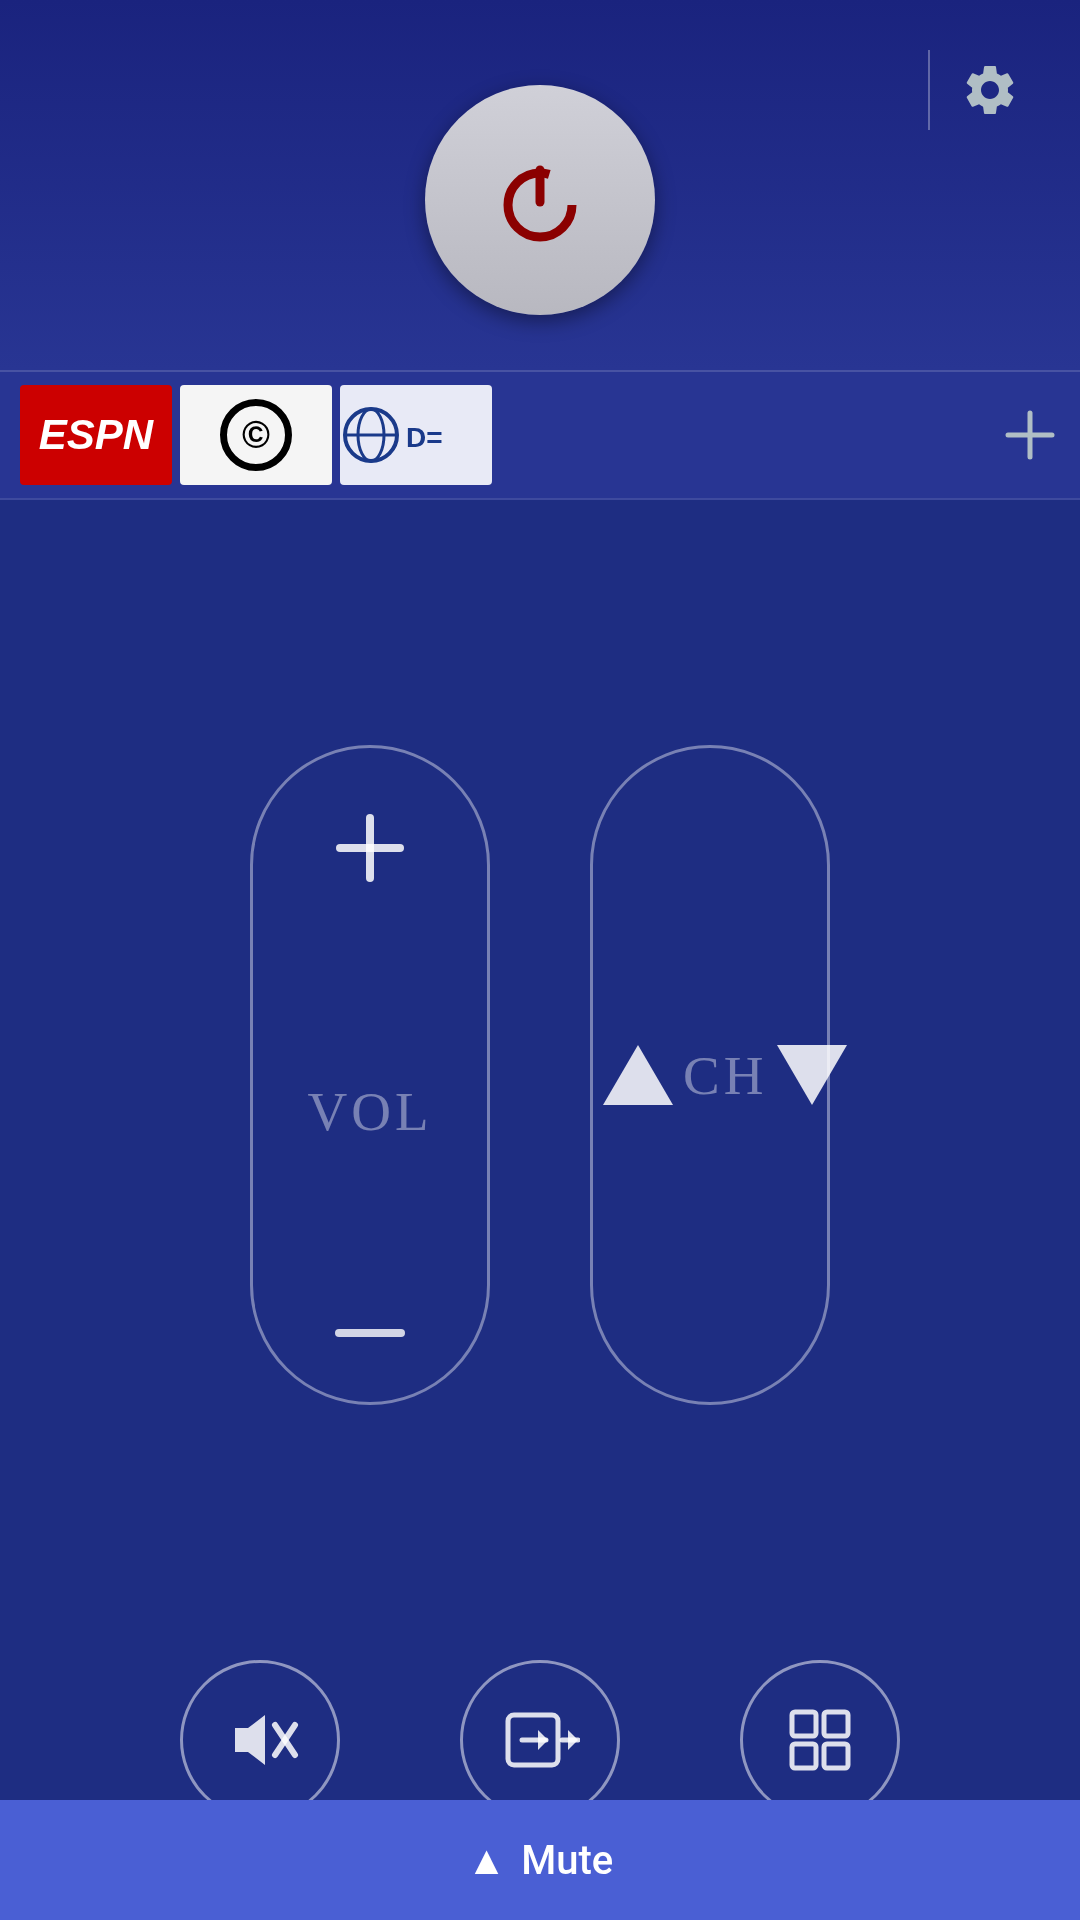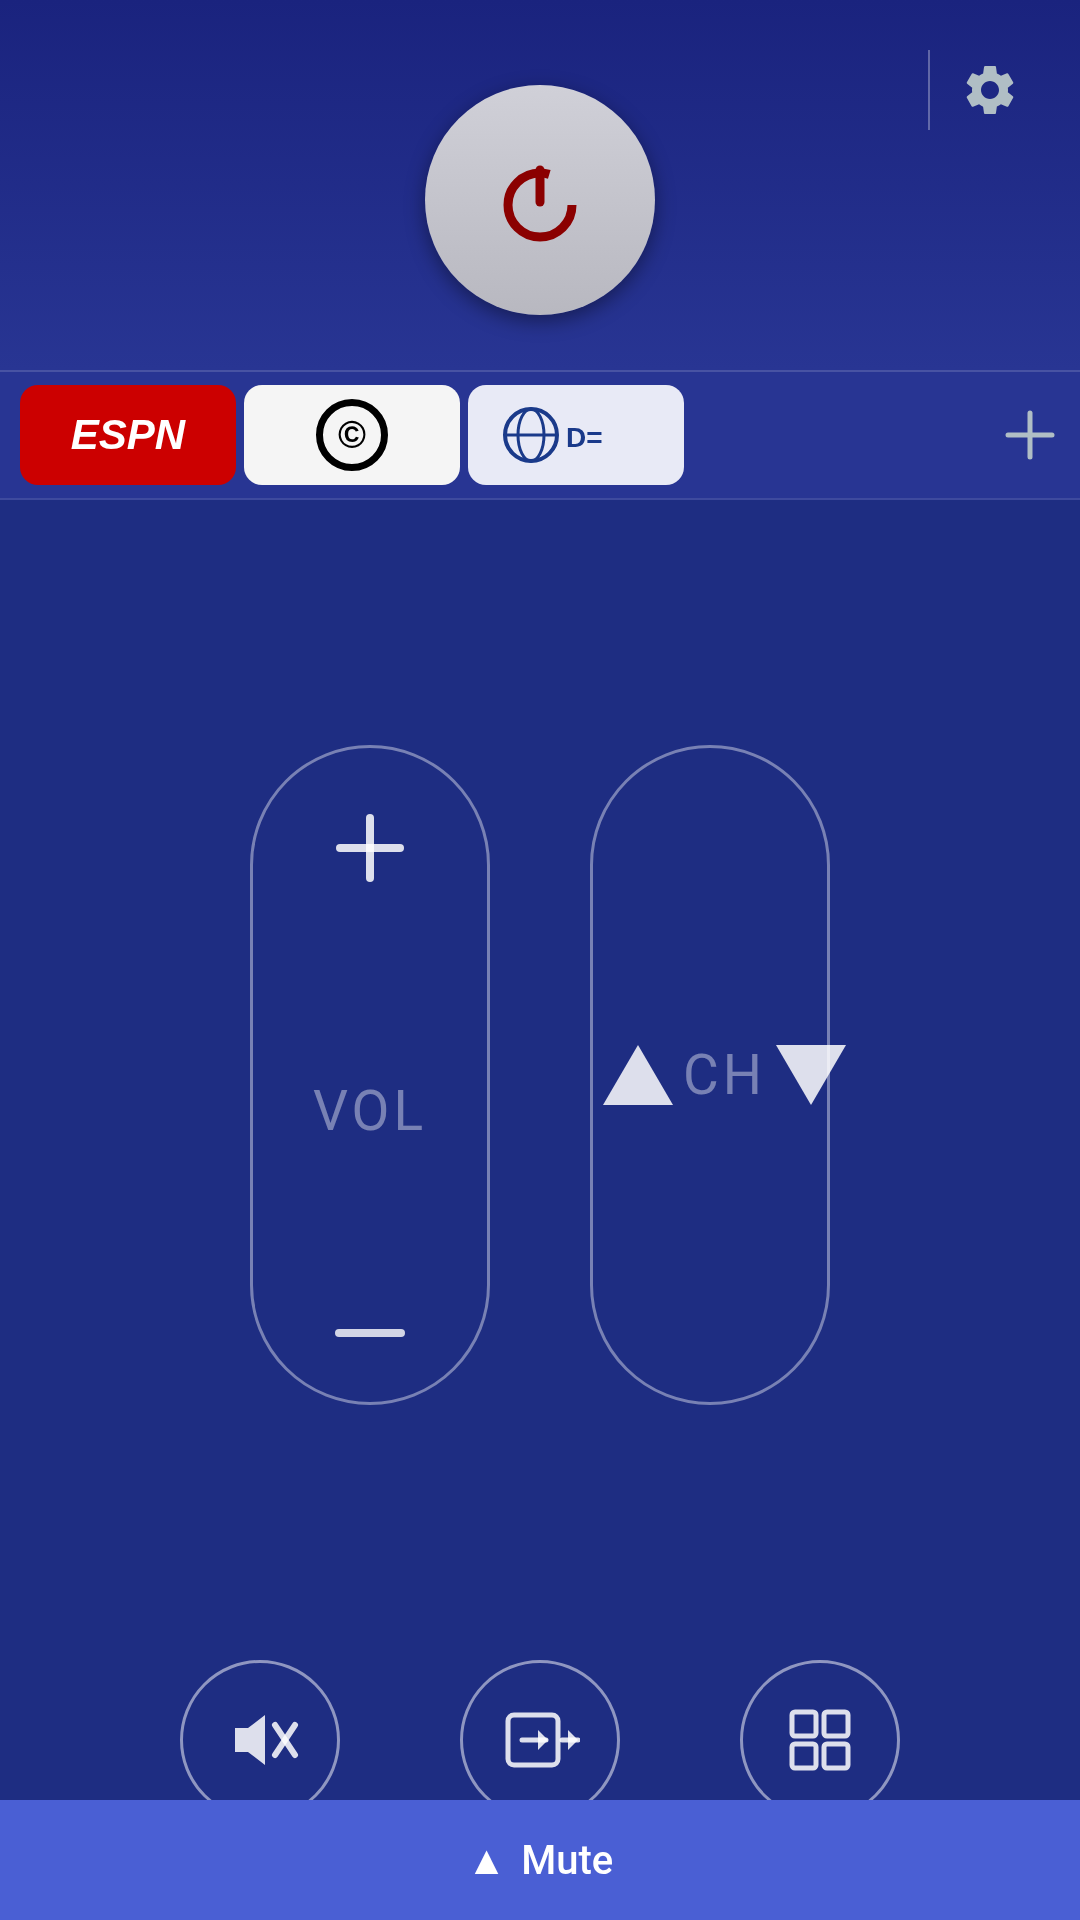--- a/index.html
+++ b/index.html
@@ -81,23 +81,23 @@
       background-color: #283593;
       border-top: 2px solid rgba(255,255,255,0.15);
       border-bottom: 2px solid rgba(255,255,255,0.1);
       display: flex;
       align-items: center;
       padding: 0 20px;
       gap: 8px;
     }
 
     .channel-btn {
-      width: 216px;
+      width: 152px;
       height: 100px;
-      border-radius: 18px;
+      border-radius: 4px;
       overflow: hidden;
       cursor: pointer;
       border: none;
       background: #fff;
       display: flex;
       align-items: center;
       justify-content: center;
       flex-shrink: 0;
     }
 
@@ -138,20 +138,21 @@
     
     .remote-area {
       width: 100%;
       height: 1150px;
       background-color: #1e2d82;
       display: flex;
       align-items: center;
       justify-content: center;
       gap: 100px;
       padding: 60px 14px;
+      font-family: Liberation Serif, serif;
     }
 
     
     .vol-pill {
       width: 240px;
       height: 660px;
       border-radius: 120px;
       border: 3px solid rgba(255,255,255,0.4);
       display: flex;
       flex-direction: column;

